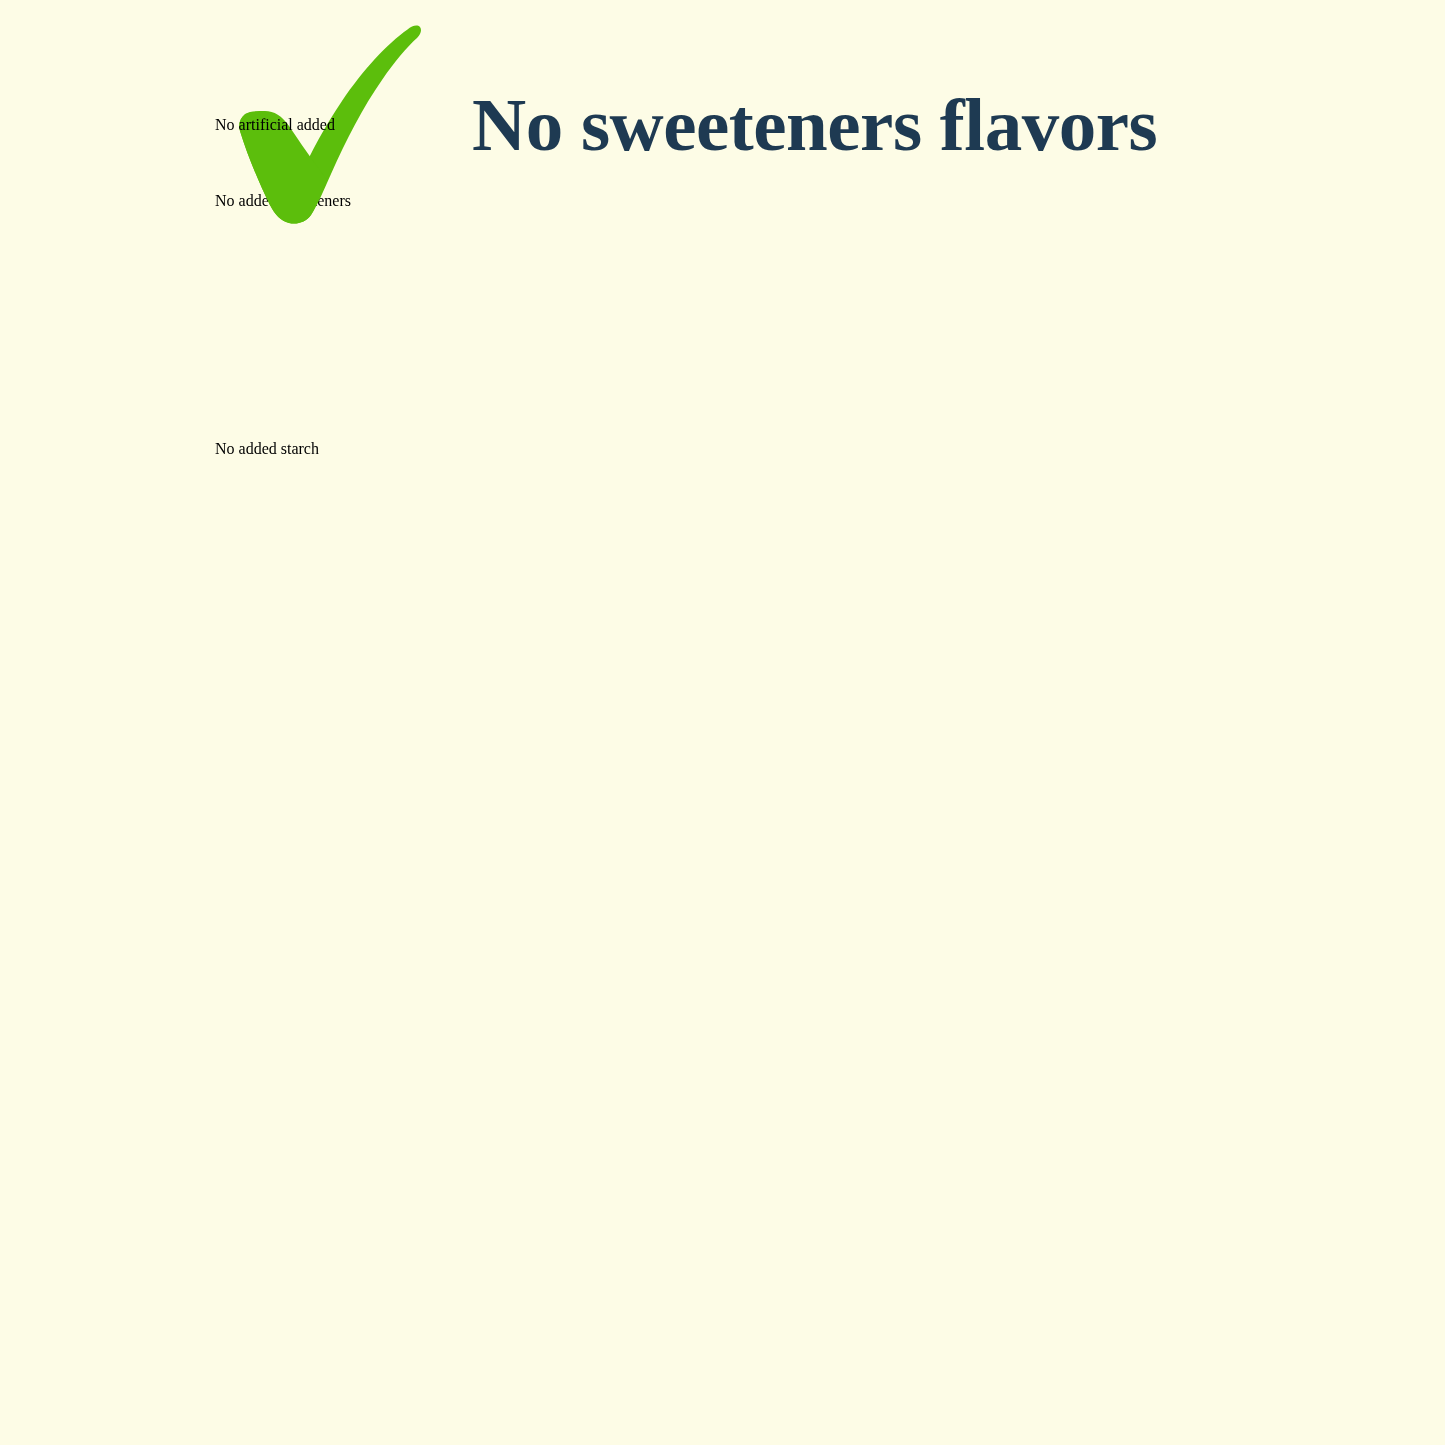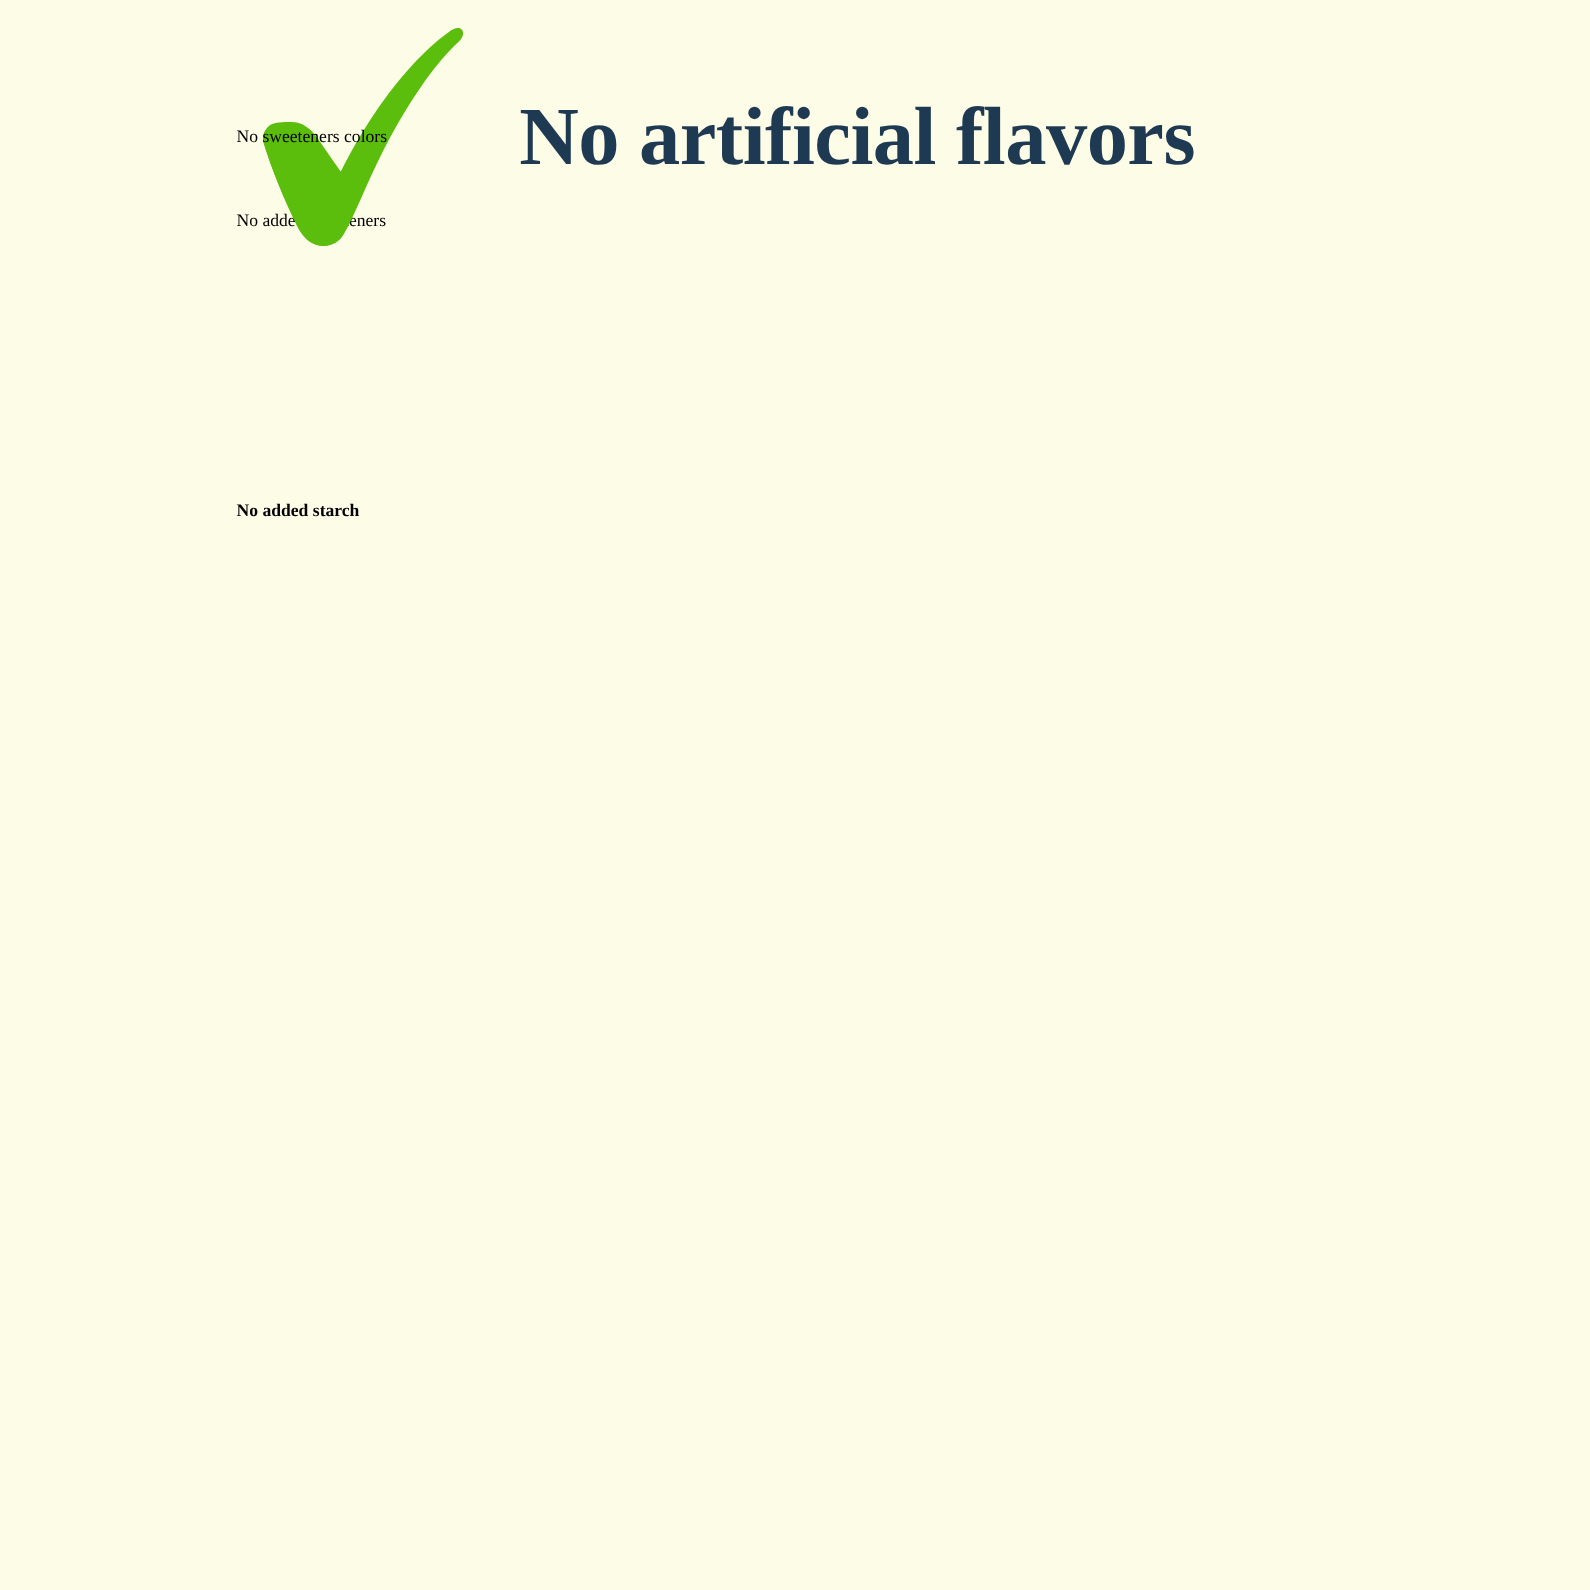--- a/index.html
+++ b/index.html
@@ -37,21 +37,21 @@
     position: absolute;
     left: 215px;
     width: 985px;
     height: 250px;
     display: flex;
     flex-direction: row;
     align-items: center;
   }
 
   .benefit-row.r0 { top: 76px;   }
-  .benefit-row.r1 { top: 340px; font-weight: bold;  }
+  .benefit-row.r1 { top: 324px;  }
   .benefit-row.r2 { top": 0; top: 590px;  }
   .benefit-row.r3 { top: 840px;  }
   .benefit-row.r4 { top: 1107px; }
 
   .check-cell {
     flex: 0 0 215px;
     width: 215px;
     height: 230px;
     display: flex;
     align-items: center;
@@ -179,21 +179,21 @@
                    C109 118 126 85 145 58 C158 39 170 25 180 16
                    C184 12 185 8 183 5 C180 2 175 4 170.5 7.5 Z" fill="#5CBE0C"></path>
           <path d="M8 92 C3 96 1 102 3 109 C10 132 22 161 33 183
                    C38 193 44 199 52 201 C60 203 69 200 74 193
                    C79 185 84 173 90 158
                    C76 139 62 119 52 104
                    C45 94 37 89 28 89 C20 89 13 89 8 92 Z" fill="#5CBE0C"></path>
         </svg>
       </span>
       <span class="label-cell">
-        <span class="benefit-label">No artificial flavors</span>
+        <span class="benefit-label">No sweeteners flavors</span>
       </span>
     </li>
 
     <li class="benefit-row r3">
       <span class="check-cell">
         <svg class="check-icon" viewBox="0 0 186 206" aria-hidden="true">
           <path d="M170.5 7.5 C150 22 126 48 105 79 C88 104 74 130 63 155
                    C57 143 49 128 41 116 C35 107 29 99 24 94
                    C20 90 14 89 9 92 C3 96 1 102 3 109
                    C10 132 22 161 33 183 C38 193 44 199 52 201
@@ -201,21 +201,21 @@
                    C109 118 126 85 145 58 C158 39 170 25 180 16
                    C184 12 185 8 183 5 C180 2 175 4 170.5 7.5 Z" fill="#5CBE0C"></path>
           <path d="M8 92 C3 96 1 102 3 109 C10 132 22 161 33 183
                    C38 193 44 199 52 201 C60 203 69 200 74 193
                    C79 185 84 173 90 158
                    C76 139 62 119 52 104
                    C45 94 37 89 28 89 C20 89 13 89 8 92 Z" fill="#5CBE0C"></path>
         </svg>
       </span>
       <span class="label-cell">
-        <span class="benefit-label">No sweeteners colors</span>
+        <span class="benefit-label">No artificial added</span>
       </span>
     </li>
 
 
   </ul>
 
   <div class="row-divider d0"></div>
   <div class="row-divider d1"></div>
   <div class="row-divider d2"></div>
   <div class="row-divider d3"></div>

